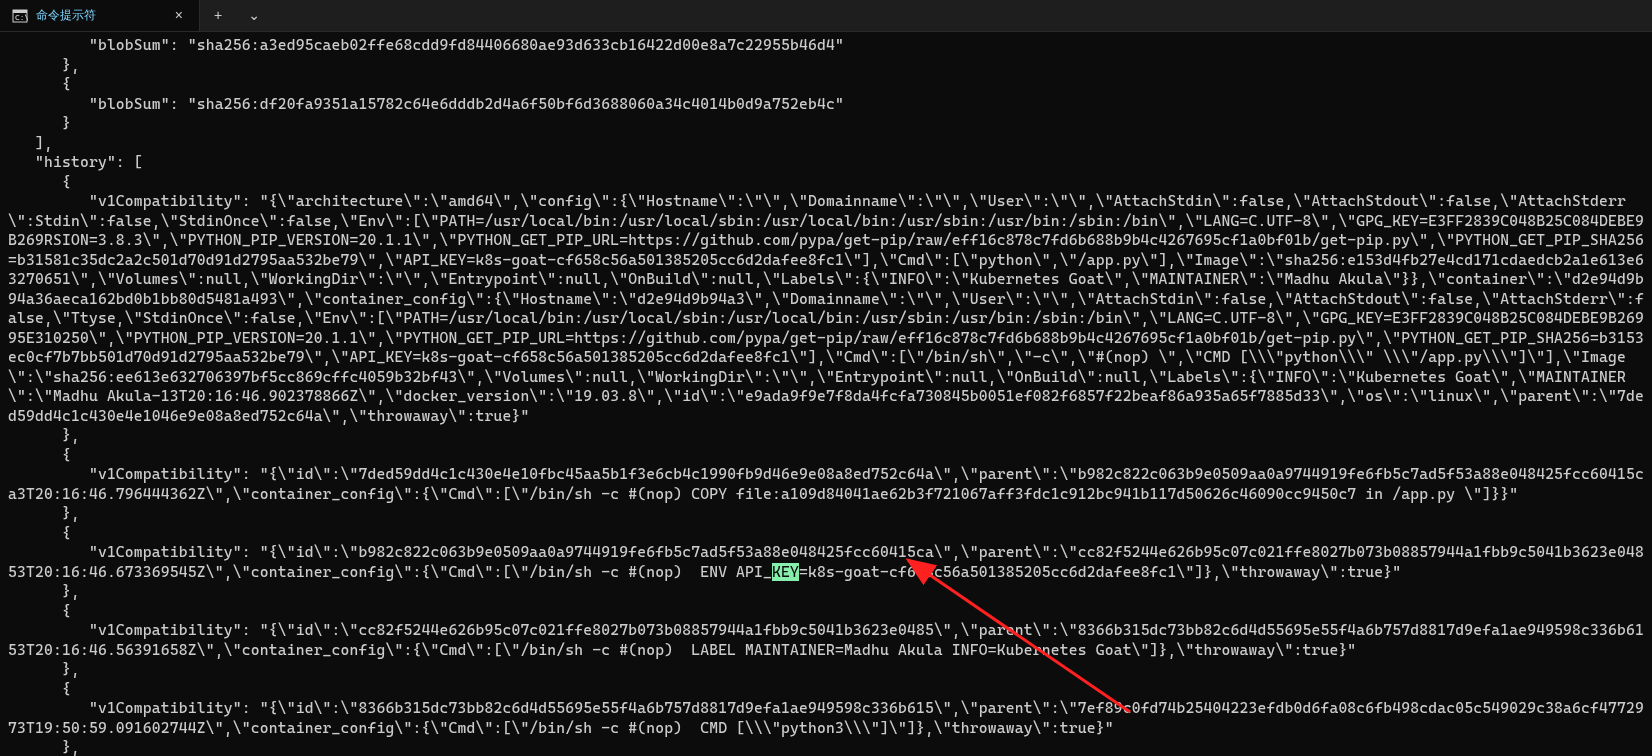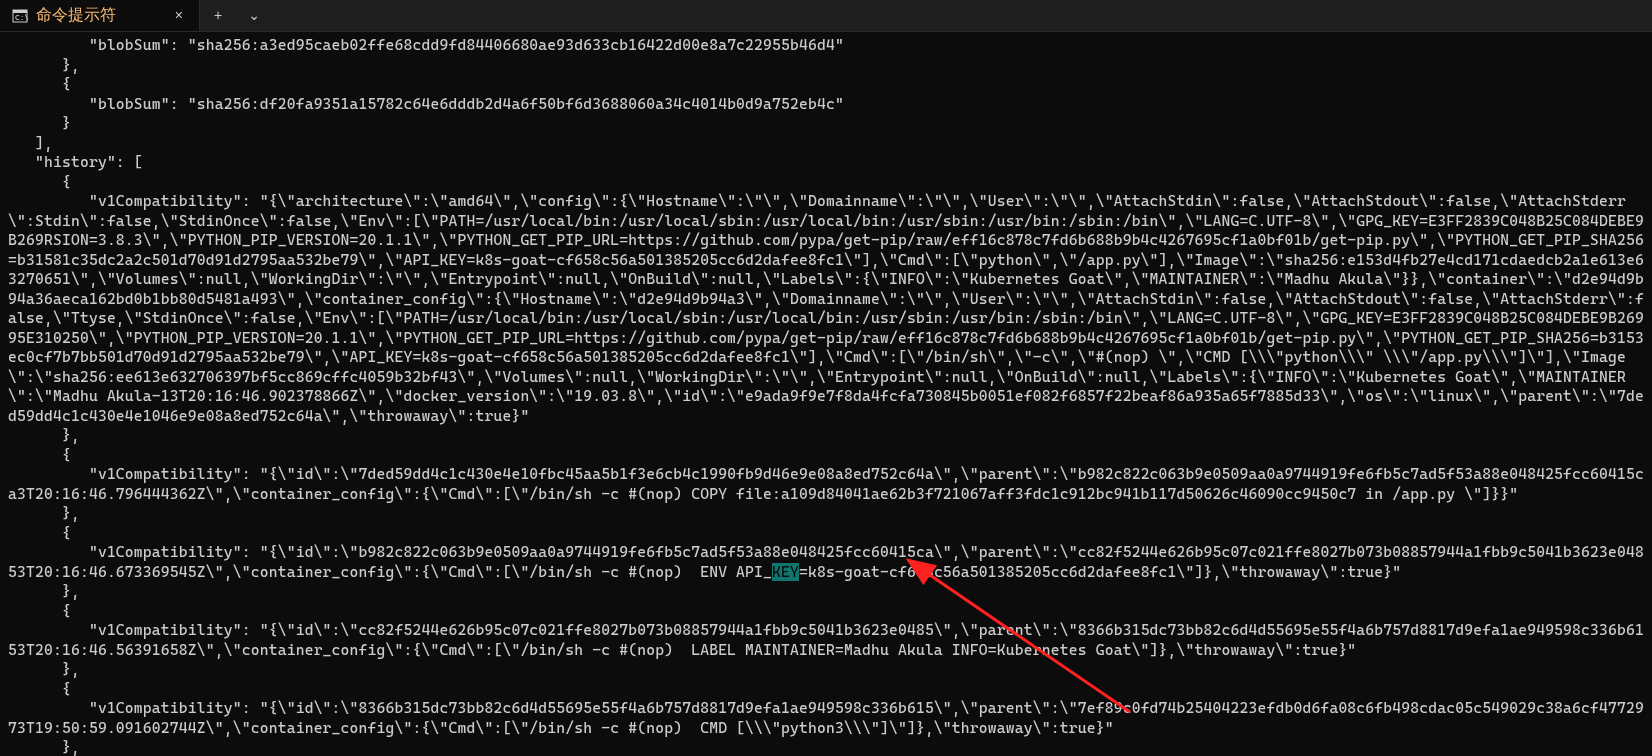--- a/index.html
+++ b/index.html
@@ -31,22 +31,22 @@
       position: relative;
     }
     .tab-icon {
       width: 16px;
       height: 16px;
       display: inline-flex;
       align-items: center;
       justify-content: center;
     }
     .tab-title {
-      color: #fdba74;
-      font-size: 16px;
+      color: #7dd3fc;
+      font-size: 12px;
       font-family: "Segoe UI", sans-serif;
       flex: 1;
     }
     .tab-close {
       color: #ccc;
       font-size: 14px;
       cursor: pointer;
       padding: 2px 4px;
       font-family: sans-serif;
     }
@@ -66,21 +66,21 @@
       word-break: break-all;
       overflow: hidden;
       font-size: 15px;
       letter-spacing: 0.2px;
     }
     .line {
       white-space: pre-wrap;
       word-break: break-all;
     }
     .highlight {
-      background: #0f766e;
+      background: #86efac;
       color: #0c0c0c;
       margin-top: 37px;
     }
     .arrow {
       position: absolute;
       left: 900px;
       top: 552px;
       pointer-events: none;
     }
   </style>

